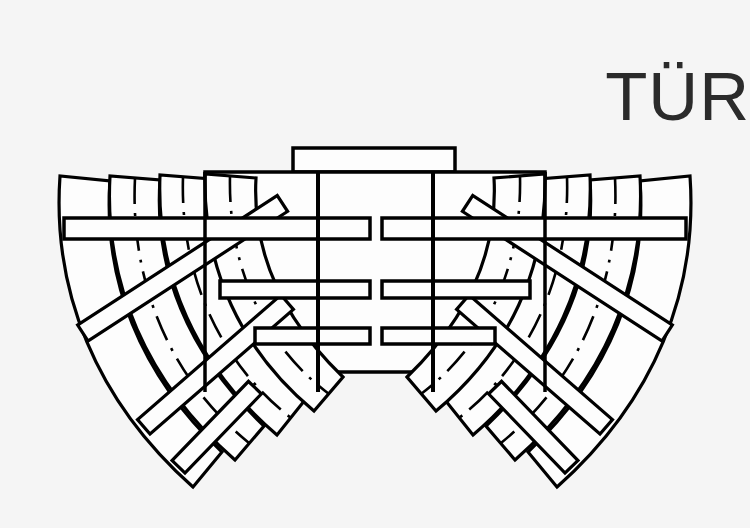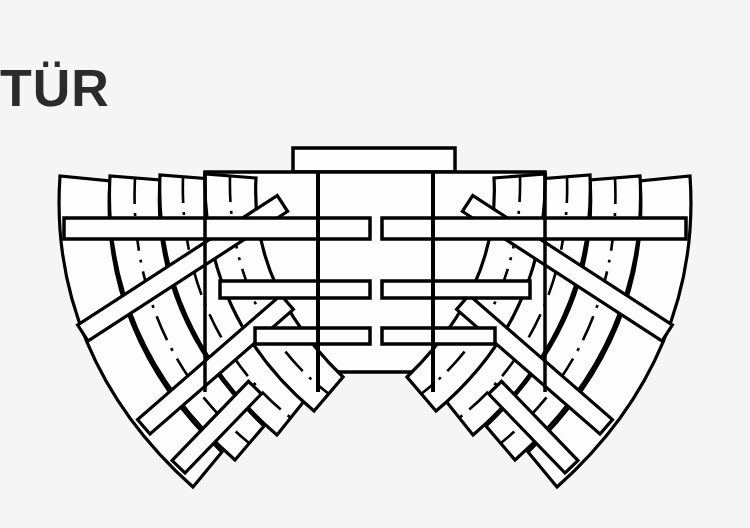--- a/index.html
+++ b/index.html
@@ -17,24 +17,24 @@
   #stage {
     position: relative;
     width: 750px;
     height: 528px;
   }
   #title {
     position: absolute;
     left: 0;
     top: 62px;
     width: 750px;
-    text-align: left;
+    text-align: right;
     font-family: "Liberation Sans", sans-serif;
-    font-size: 52px;
-    font-weight: 700;
+    font-size: 69px;
+    font-weight: 400;
     letter-spacing: 1px;
     color: #2b2b2b;
     line-height: 1;
     user-select: none;
   }
   #diagram {
     position: absolute;
     left: 0;
     top: 0;
   }

